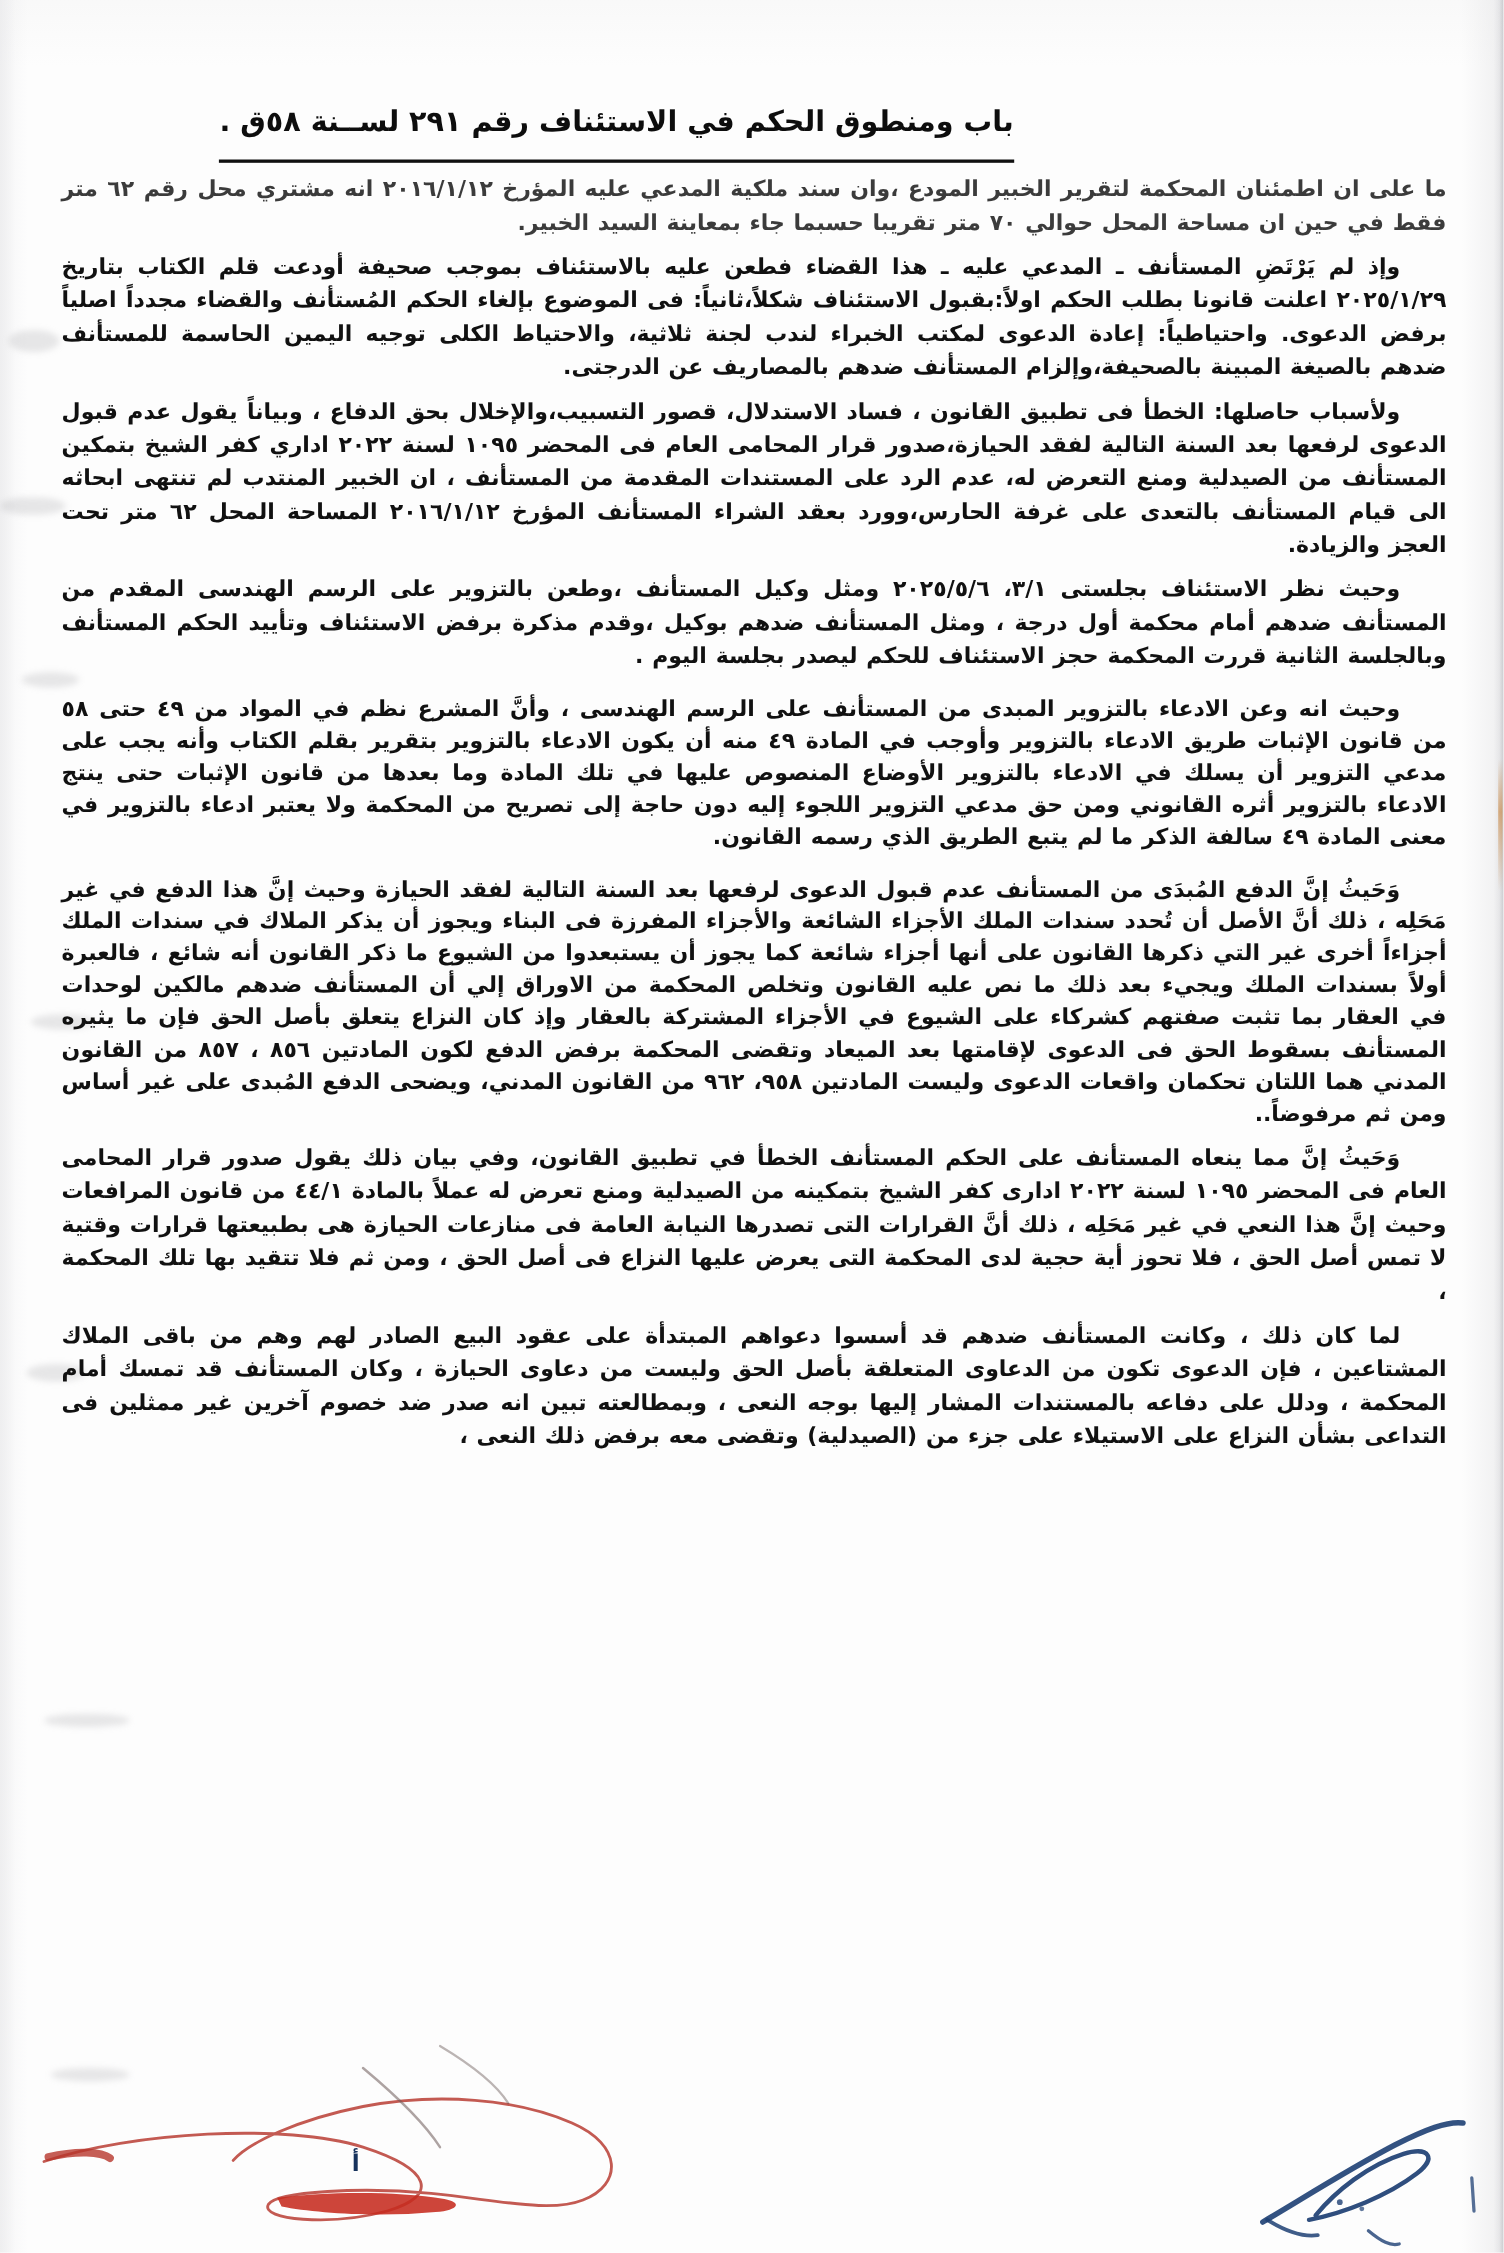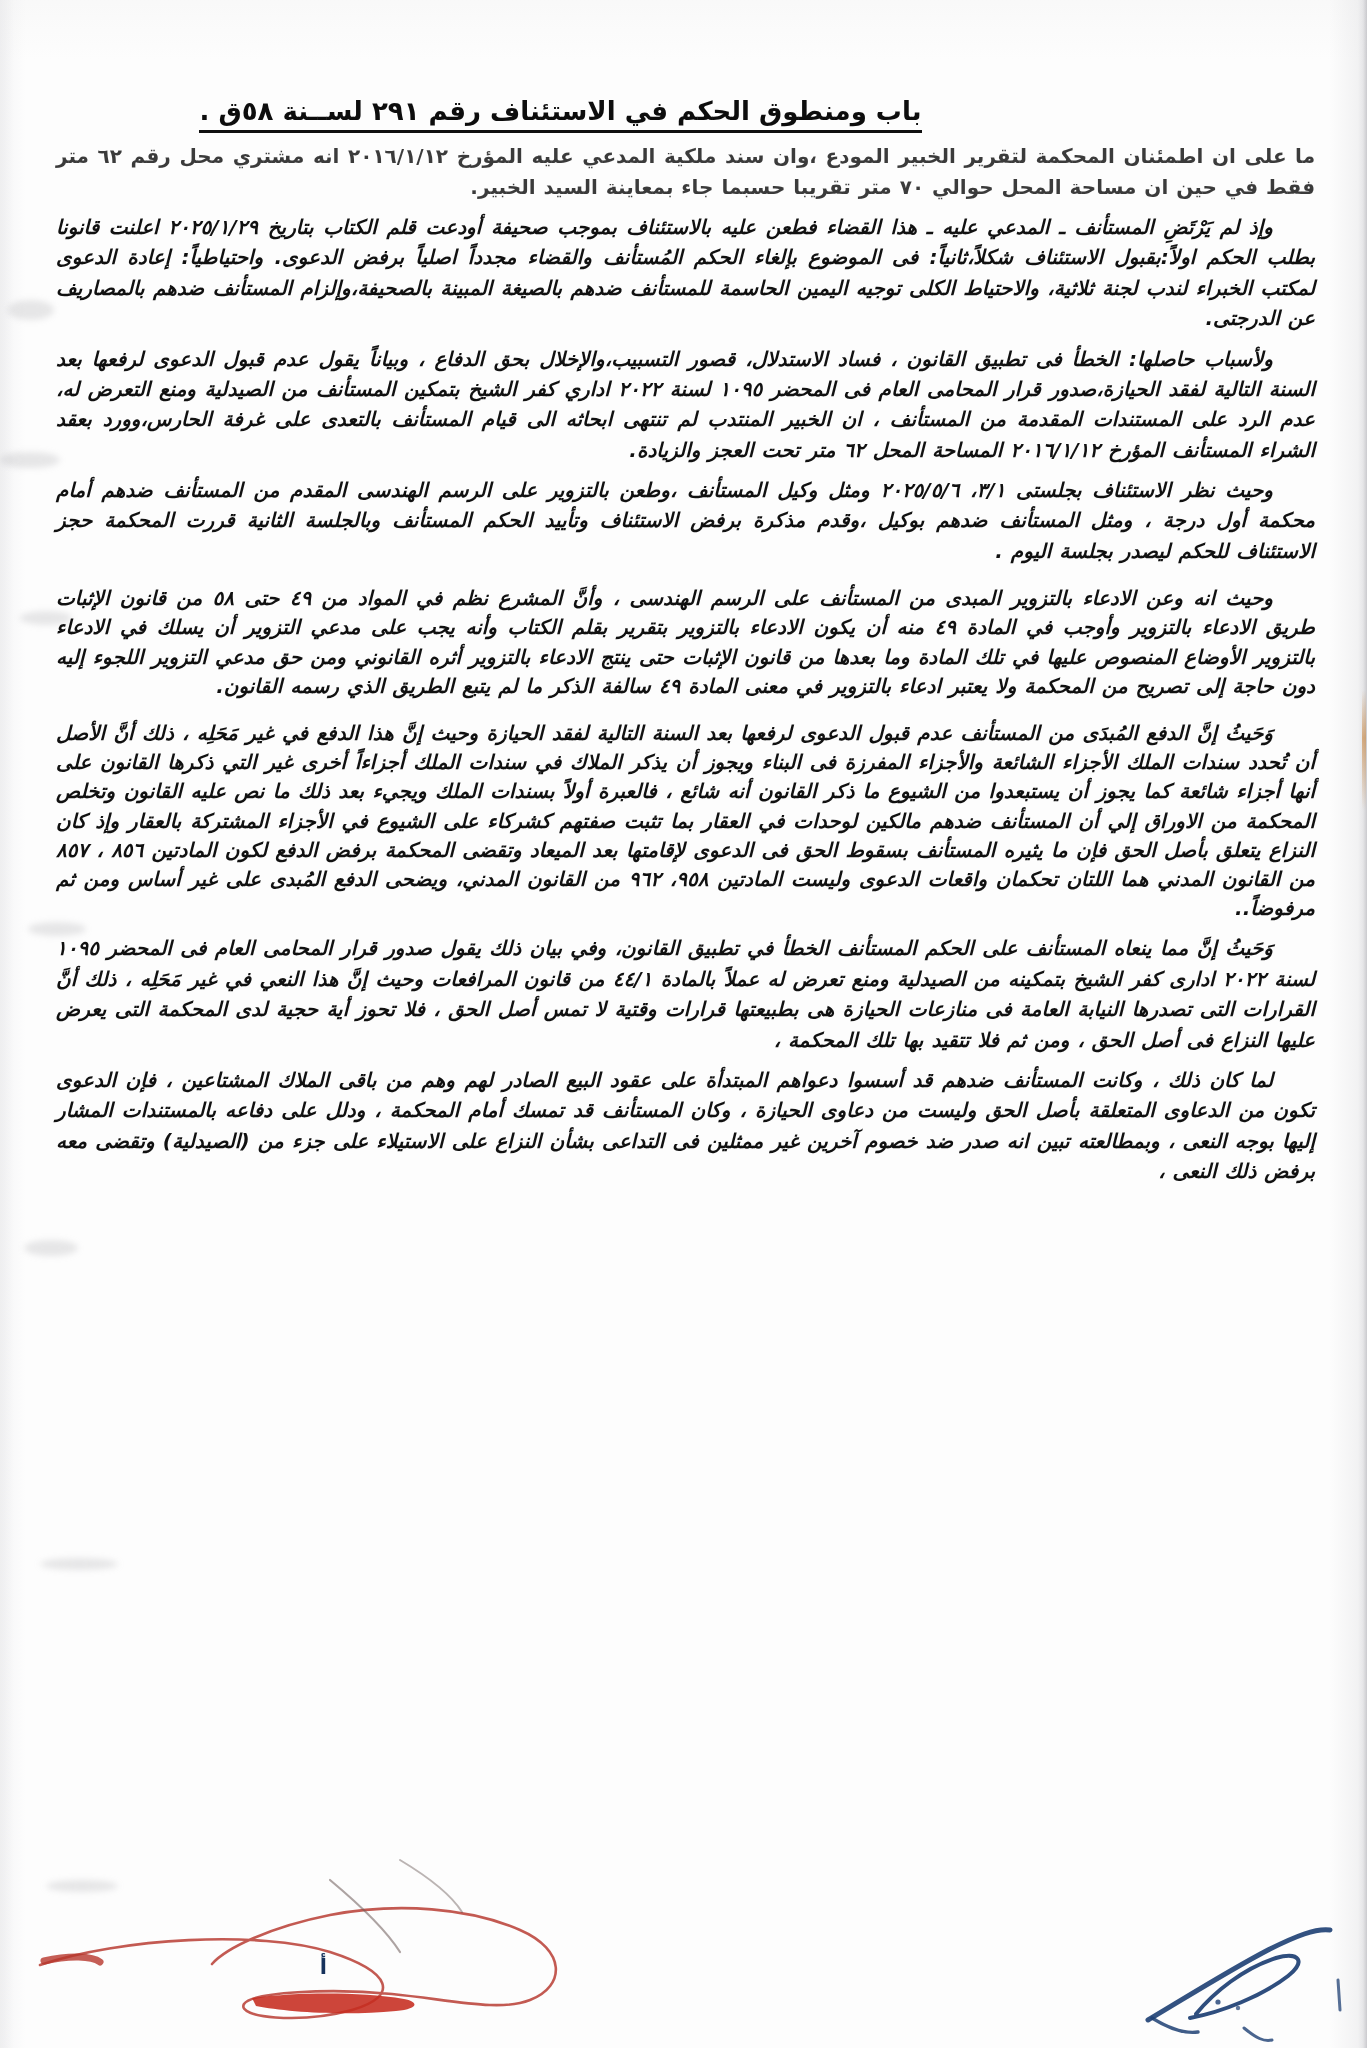--- a/index.html
+++ b/index.html
@@ -84,38 +84,37 @@
     text-align: center;
     font-size: 26px;
     font-weight: bold;
     color: #0d0d0d;
     letter-spacing: 0px;
     line-height: 1.2;
     padding-right: 250px;
   }
   .doc-heading .ul {
     border-bottom: 3px solid #101010;
-    padding-bottom: 3px;
+    padding-bottom: 18px;
     display: inline-block;
   }
 
   
   p.para {
     margin: 0 0 2px 0;
     font-size: 20px;
     font-weight: bold;
     color: #111111;
     line-height: 1.52;
     text-align: justify;
     text-justify: inter-word;
     word-spacing: 1px;
   }
   p.para.indent {
     text-indent: 42px;
-    font-style: italic;
   }
   p.para.tight {
     line-height: 1.46;
   }
   
   .faded {
     color: #5c5c5c;
     opacity: 0.82;
   }
   .gap-sm { height: 8px; }

